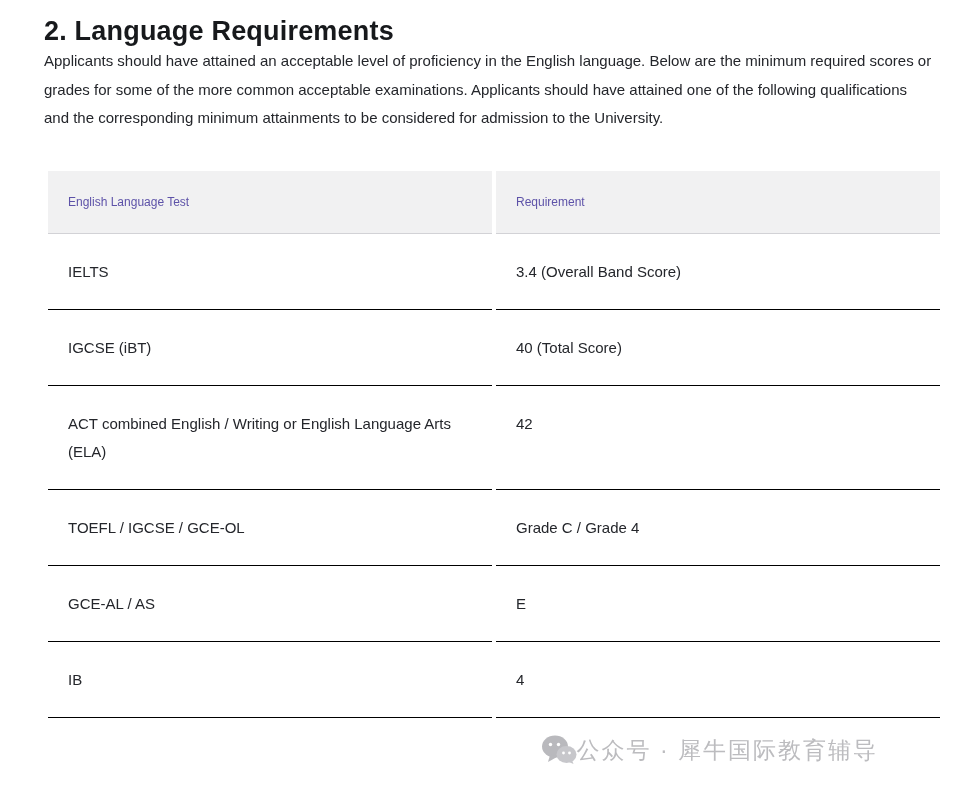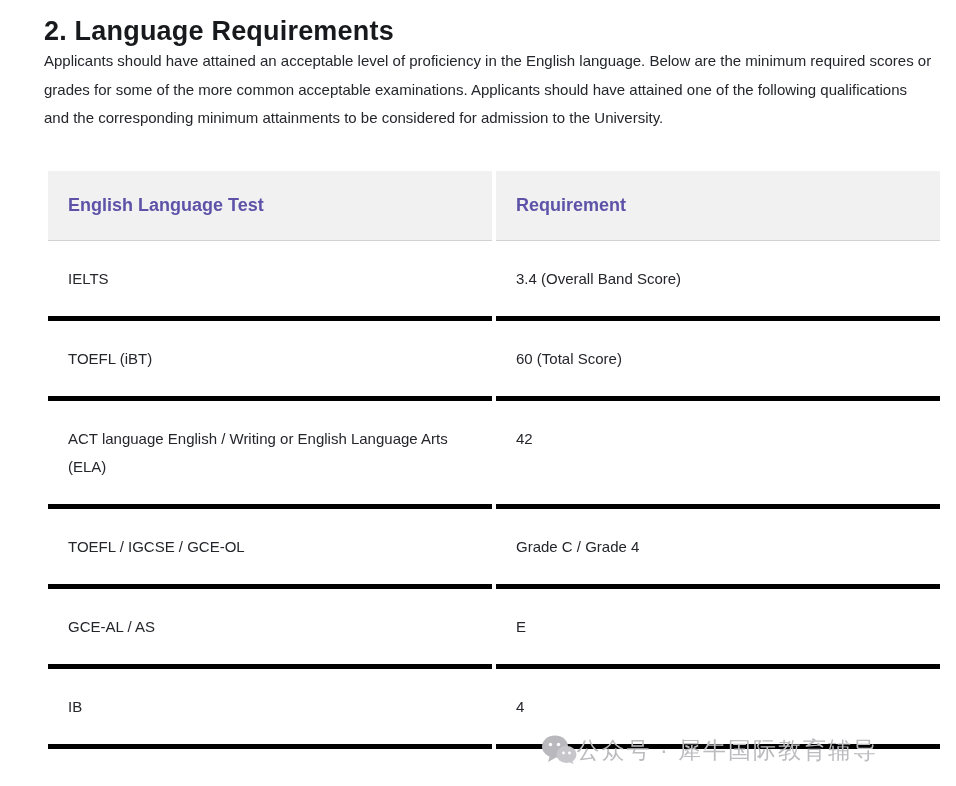--- a/index.html
+++ b/index.html
@@ -39,35 +39,35 @@
     width: 900px;
     border-collapse: separate;
     border-spacing: 4px 0;
     table-layout: fixed;
   }
 
   table.req-table th {
     width: 50%;
     background: #f1f1f2;
     color: #5d52a8;
-    font-size: 18px;
-    font-weight: 700;
+    font-size: 12px;
+    font-weight: 400;
     text-align: left;
     padding: 24px 20px;
     border-bottom: 1px solid #d2d2d6;
   }
 
   table.req-table td {
     font-size: 15px;
     color: #24262b;
     text-align: left;
     vertical-align: top;
     padding: 24px 20px 23px 20px;
     line-height: 28px;
-    border-bottom: 5px solid #000000;
+    border-bottom: 1px solid #000000;
     background: #ffffff;
   }
 
   .watermark {
     position: absolute;
     right: 50px;
     bottom: 20px;
     display: flex;
     align-items: center;
     color: #bcbcbf;
@@ -93,25 +93,25 @@
         <th>English Language Test</th>
         <th>Requirement</th>
       </tr>
     </thead>
     <tbody>
       <tr>
         <td>IELTS</td>
         <td>3.4 (Overall Band Score)</td>
       </tr>
       <tr>
-        <td>TOEFL (iBT)</td>
-        <td>60 (Total Score)</td>
+        <td>IGCSE (iBT)</td>
+        <td>40 (Total Score)</td>
       </tr>
       <tr>
-        <td>ACT language English / Writing or English Language Arts (ELA)</td>
+        <td>ACT combined English / Writing or English Language Arts (ELA)</td>
         <td>42</td>
       </tr>
       <tr>
         <td>TOEFL / IGCSE / GCE-OL</td>
         <td>Grade C / Grade 4</td>
       </tr>
       <tr>
         <td>GCE-AL / AS</td>
         <td>E</td>
       </tr>

